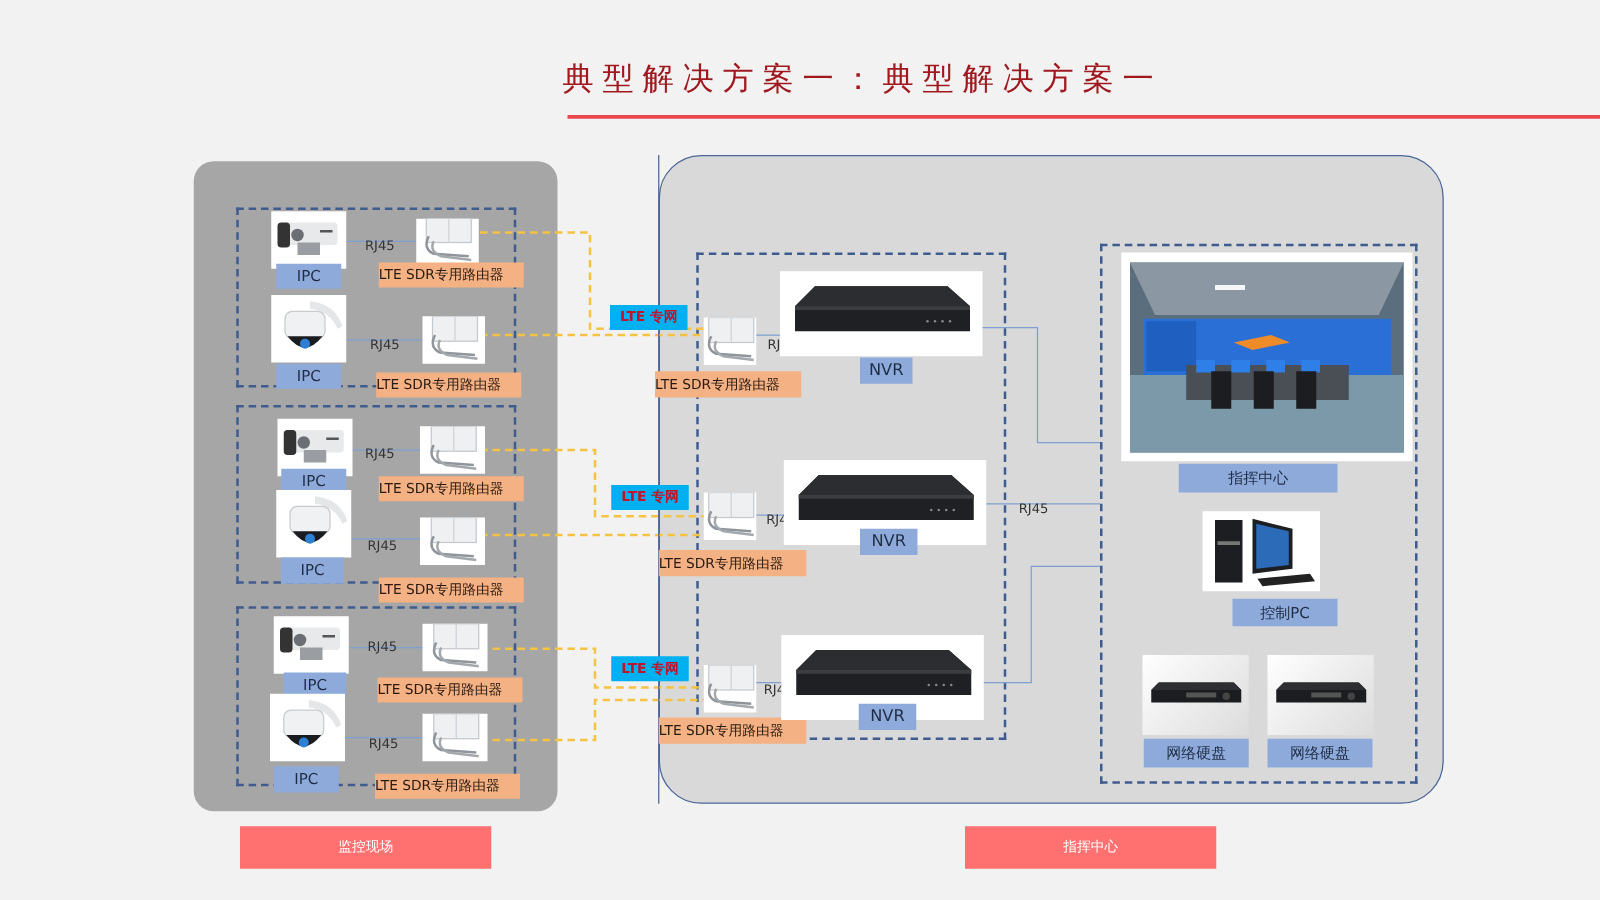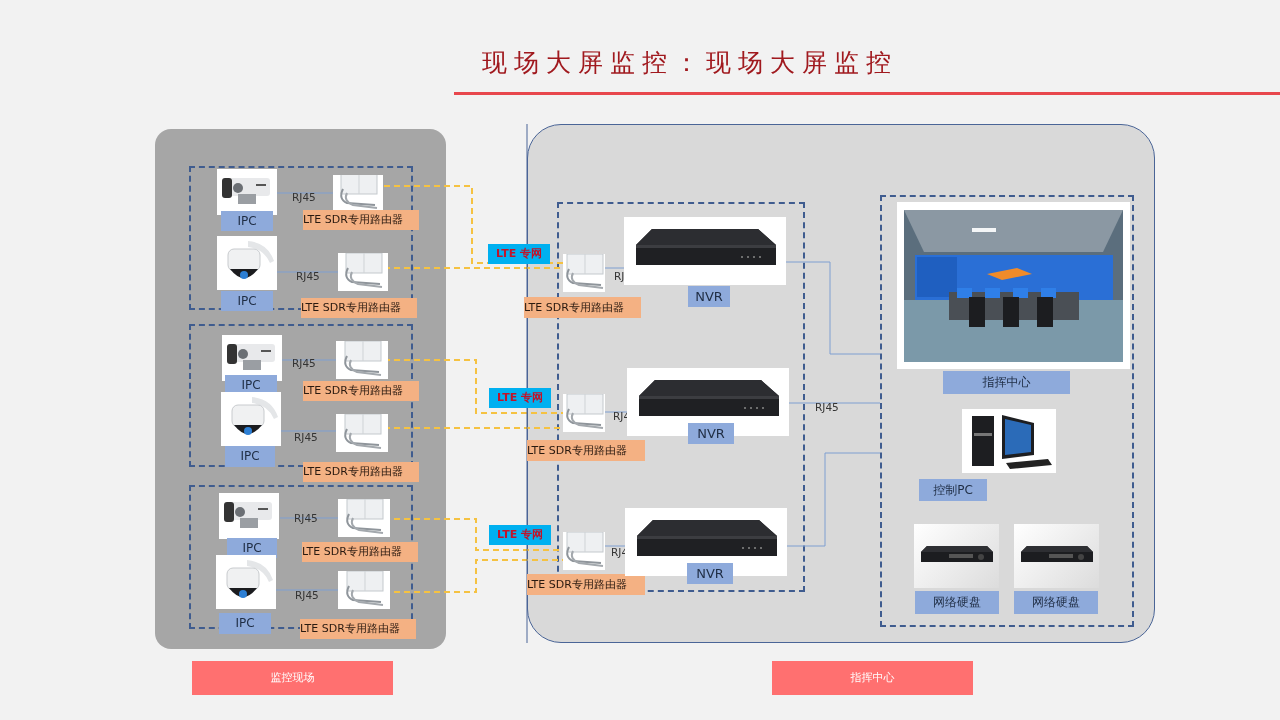--- a/index.html
+++ b/index.html
@@ -15,21 +15,21 @@
   .lbl-blue { position: absolute; background: #8eaadb; color: #1f2d44; font-size: 12px; text-align: center; }
   .lbl-orange { position: absolute; background: #f4b183; color: #2a1a10; font-size: 11px; text-align: left; white-space: nowrap; }
   .lbl-lte { position: absolute; background: #00b0f0; color: #c0142a; font-size: 11px; font-weight: bold; text-align: center; }
   .rj { position: absolute; font-size: 10.5px; color: #333; }
   .foot { position: absolute; background: #ff7070; color: #fff; font-size: 11px; text-align: center; }
   svg.lines { position: absolute; left: 0; top: 0; width: 1280px; height: 720px; pointer-events: none; }
 </style>
 </head>
 <body>
 
-<div id="title" class="abs">现场大屏监控：现场大屏监控</div>
+<div id="title" class="abs">典型解决方案一：典型解决方案一</div>
 <div id="title-rule" class="abs"></div>
 
 <div id="site-panel" class="abs"></div>
 <div id="center-panel" class="abs"></div>
 
 <div class="dashbox" style="left:189px;top:166px;width:224px;height:144px;"></div>
 <div class="dashbox" style="left:189px;top:324px;width:224px;height:143px;"></div>
 <div class="dashbox" style="left:189px;top:485px;width:224px;height:144px;"></div>
 
 <div class="dashbox" style="left:557px;top:202px;width:248px;height:390px;"></div>
@@ -279,21 +279,21 @@
 
 <div class="pic" style="left:962px;top:409px;width:94px;height:64px;">
   <svg width="94" height="64" viewBox="0 0 94 64">
     <rect x="10" y="7" width="22" height="50" fill="#1d1e21"></rect>
     <rect x="12" y="24" width="18" height="3" fill="#777"></rect>
     <polygon points="40,6 72,14 72,46 40,50" fill="#1d1e21"></polygon>
     <polygon points="43,10 69,16 69,43 43,46" fill="#2b6bb8"></polygon>
     <polygon points="44,54 86,50 90,56 48,60" fill="#222"></polygon>
   </svg>
 </div>
-<div class="lbl-blue" style="left:919px;top:479px;width:68px;height:22px;line-height:22px;">控制PC</div>
+<div class="lbl-blue" style="left:986px;top:479px;width:84px;height:22px;line-height:22px;">控制PC</div>
 
 <div id="storage">
     <div class="pic" style="left:914px;top:524px;width:85px;height:64px;background:linear-gradient(135deg,#fff,#dcdcdc);display:flex;align-items:center;justify-content:center;">
       <span><svg width="84" height="48" viewBox="0 0 84 48">
           <polygon points="12,16 72,16 78,22 78,32 6,32 6,22" fill="#1c1d20"></polygon>
           <polygon points="12,16 72,16 78,22 6,22" fill="#2e2f33"></polygon>
           <rect x="34" y="24" width="24" height="4" fill="#555"></rect>
           <circle cx="66" cy="27" r="3" fill="#444"></circle>
         </svg></span>
     </div>

